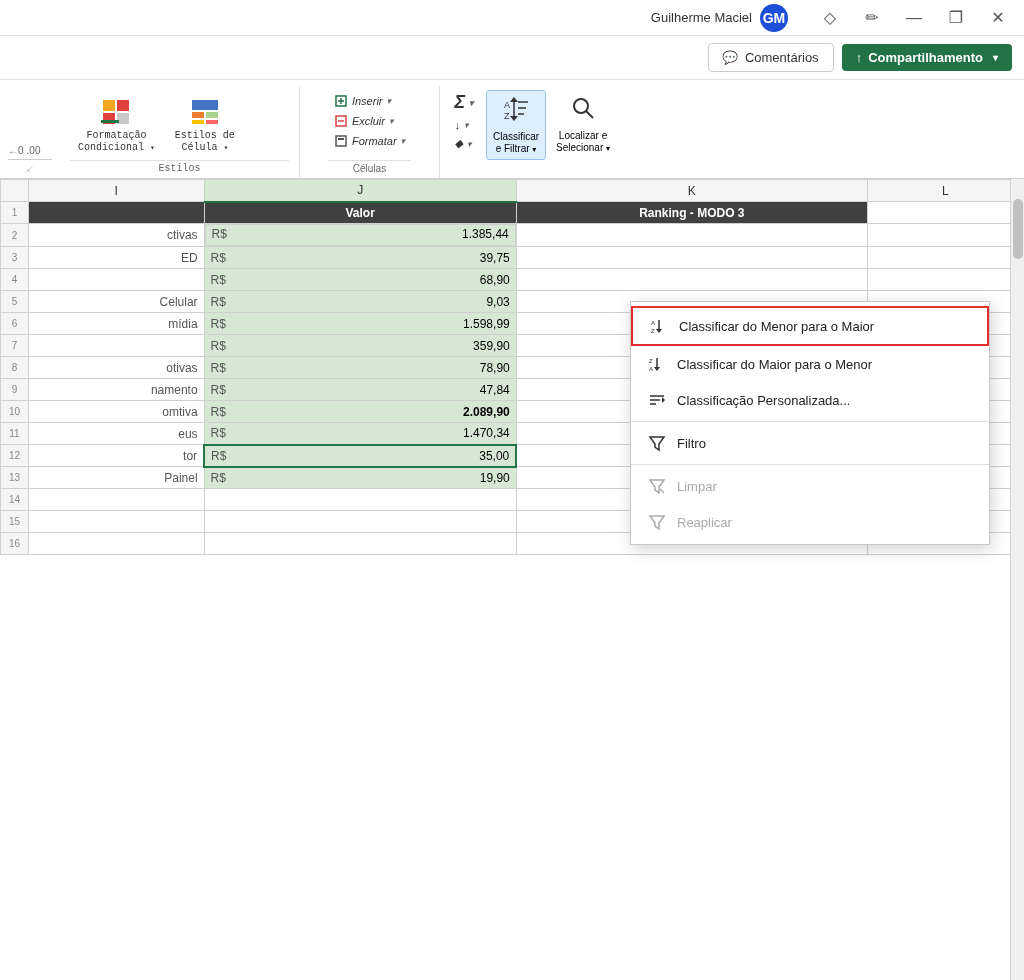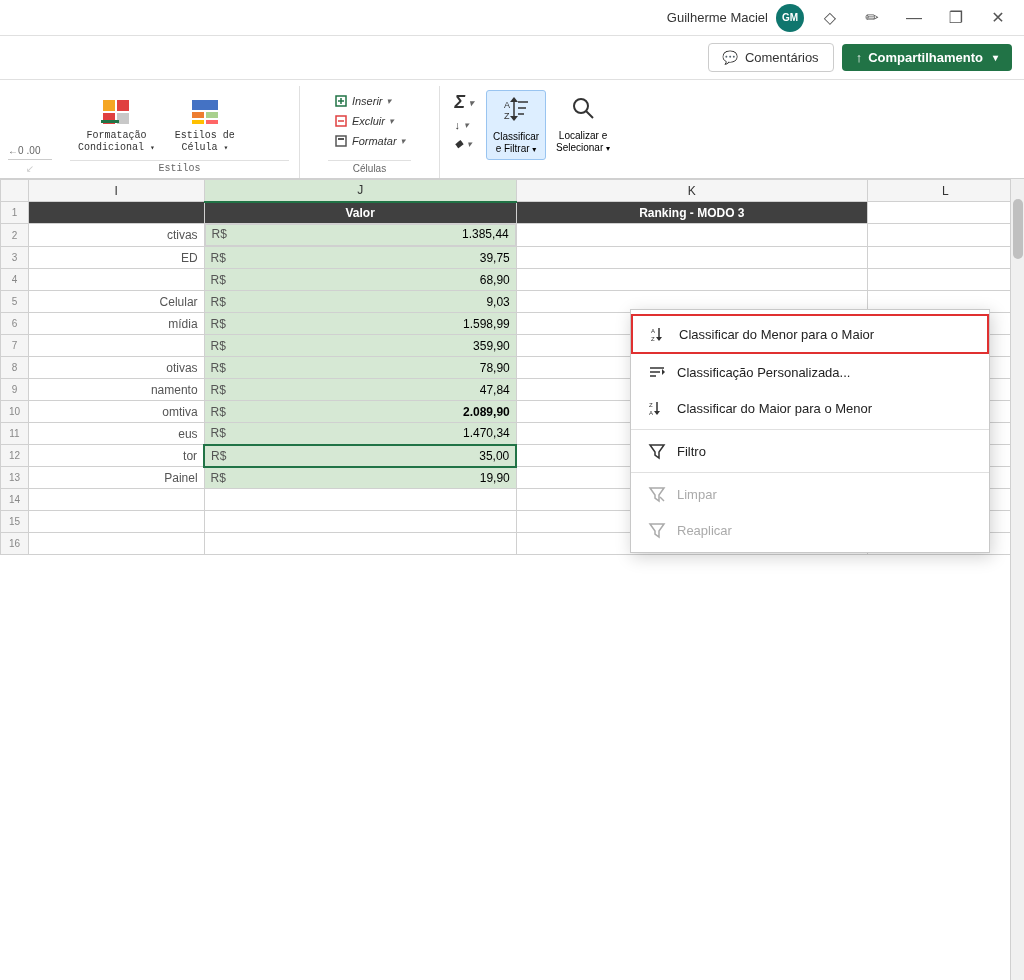--- a/index.html
+++ b/index.html
@@ -20,29 +20,29 @@
       justify-content: flex-end;
       height: 36px;
       background: #fff;
       padding: 0 12px;
       border-bottom: 1px solid #e0e0e0;
     }
     .user-info {
       display: flex;
       align-items: center;
       gap: 8px;
-      margin-right: 12px;
+      margin-right: 28px;
     }
     .user-name { font-size: 13px; color: #333; }
     .user-avatar {
       width: 28px; height: 28px;
-      background: #0f766e;
+      background: #1d4ed8;
       border-radius: 50%;
       display: flex; align-items: center; justify-content: center;
-      color: white; font-size: 10px; font-weight: bold;
+      color: white; font-size: 14px; font-weight: bold;
     }
     .title-icons {
       display: flex; align-items: center; gap: 14px;
     }
     .title-icon-btn {
       width: 28px; height: 28px;
       display: flex; align-items: center; justify-content: center;
       cursor: pointer; color: #555; font-size: 16px;
     }
 
@@ -170,21 +170,21 @@
     table.grid .row-header {
       background: #f5f5f5;
       text-align: center;
       min-width: 28px;
     }
     .col-j { background: #d6e8d4; }
 
     
     .dropdown-menu {
       position: absolute;
-      top: 130px;
+      top: 122px;
       left: 630px;
       width: 360px;
       background: #fff;
       border: 1px solid #c8c8c8;
       box-shadow: 2px 4px 16px rgba(0,0,0,0.18);
       z-index: 100;
       padding: 4px 0;
     }
     .dropdown-item {
       display: flex;
@@ -551,39 +551,39 @@
               <line x1="9" y1="3" x2="9" y2="15" stroke="#333" stroke-width="1.5"></line>
               <polygon points="6,12 9,16 12,12" fill="#333"></polygon>
             </svg>
           </div>
           <span>Classificar do Menor para o Maior</span>
         </div>
 
         <div class="dropdown-item">
           <div class="dropdown-icon">
             <svg width="18" height="18" viewBox="0 0 18 18">
+              <text x="1" y="8" font-size="6" fill="#333" font-family="Arial">Z</text>
+              <text x="1" y="16" font-size="6" fill="#333" font-family="Arial">A</text>
+              <line x1="9" y1="3" x2="9" y2="15" stroke="#333" stroke-width="1.5"></line>
+              <polygon points="6,12 9,16 12,12" fill="#333"></polygon>
+            </svg>
+          </div>
+          <span>Classificar do Maior para o Menor</span>
+        </div>
+
+        <div class="dropdown-item">
+          <div class="dropdown-icon">
+            <svg width="18" height="18" viewBox="0 0 18 18">
               <line x1="2" y1="5" x2="16" y2="5" stroke="#333" stroke-width="1.5"></line>
               <line x1="2" y1="9" x2="12" y2="9" stroke="#333" stroke-width="1.5"></line>
               <line x1="2" y1="13" x2="8" y2="13" stroke="#333" stroke-width="1.5"></line>
               <polygon points="14,6 17,9 14,12" fill="#333"></polygon>
             </svg>
           </div>
           <span>Classificação Personalizada...</span>
-        </div>
-
-        <div class="dropdown-item">
-          <div class="dropdown-icon">
-            <svg width="18" height="18" viewBox="0 0 18 18">
-              <text x="1" y="8" font-size="6" fill="#333" font-family="Arial">Z</text>
-              <text x="1" y="16" font-size="6" fill="#333" font-family="Arial">A</text>
-              <line x1="9" y1="3" x2="9" y2="15" stroke="#333" stroke-width="1.5"></line>
-              <polygon points="6,12 9,16 12,12" fill="#333"></polygon>
-            </svg>
-          </div>
-          <span>Classificar do Maior para o Menor</span>
         </div>
 
         <div class="dropdown-separator"></div>
 
         <div class="dropdown-item">
           <div class="dropdown-icon">
             <svg width="18" height="18" viewBox="0 0 18 18">
               <polygon points="2,3 16,3 11,10 11,16 7,13 7,10" fill="none" stroke="#333" stroke-width="1.5"></polygon>
             </svg>
           </div>

